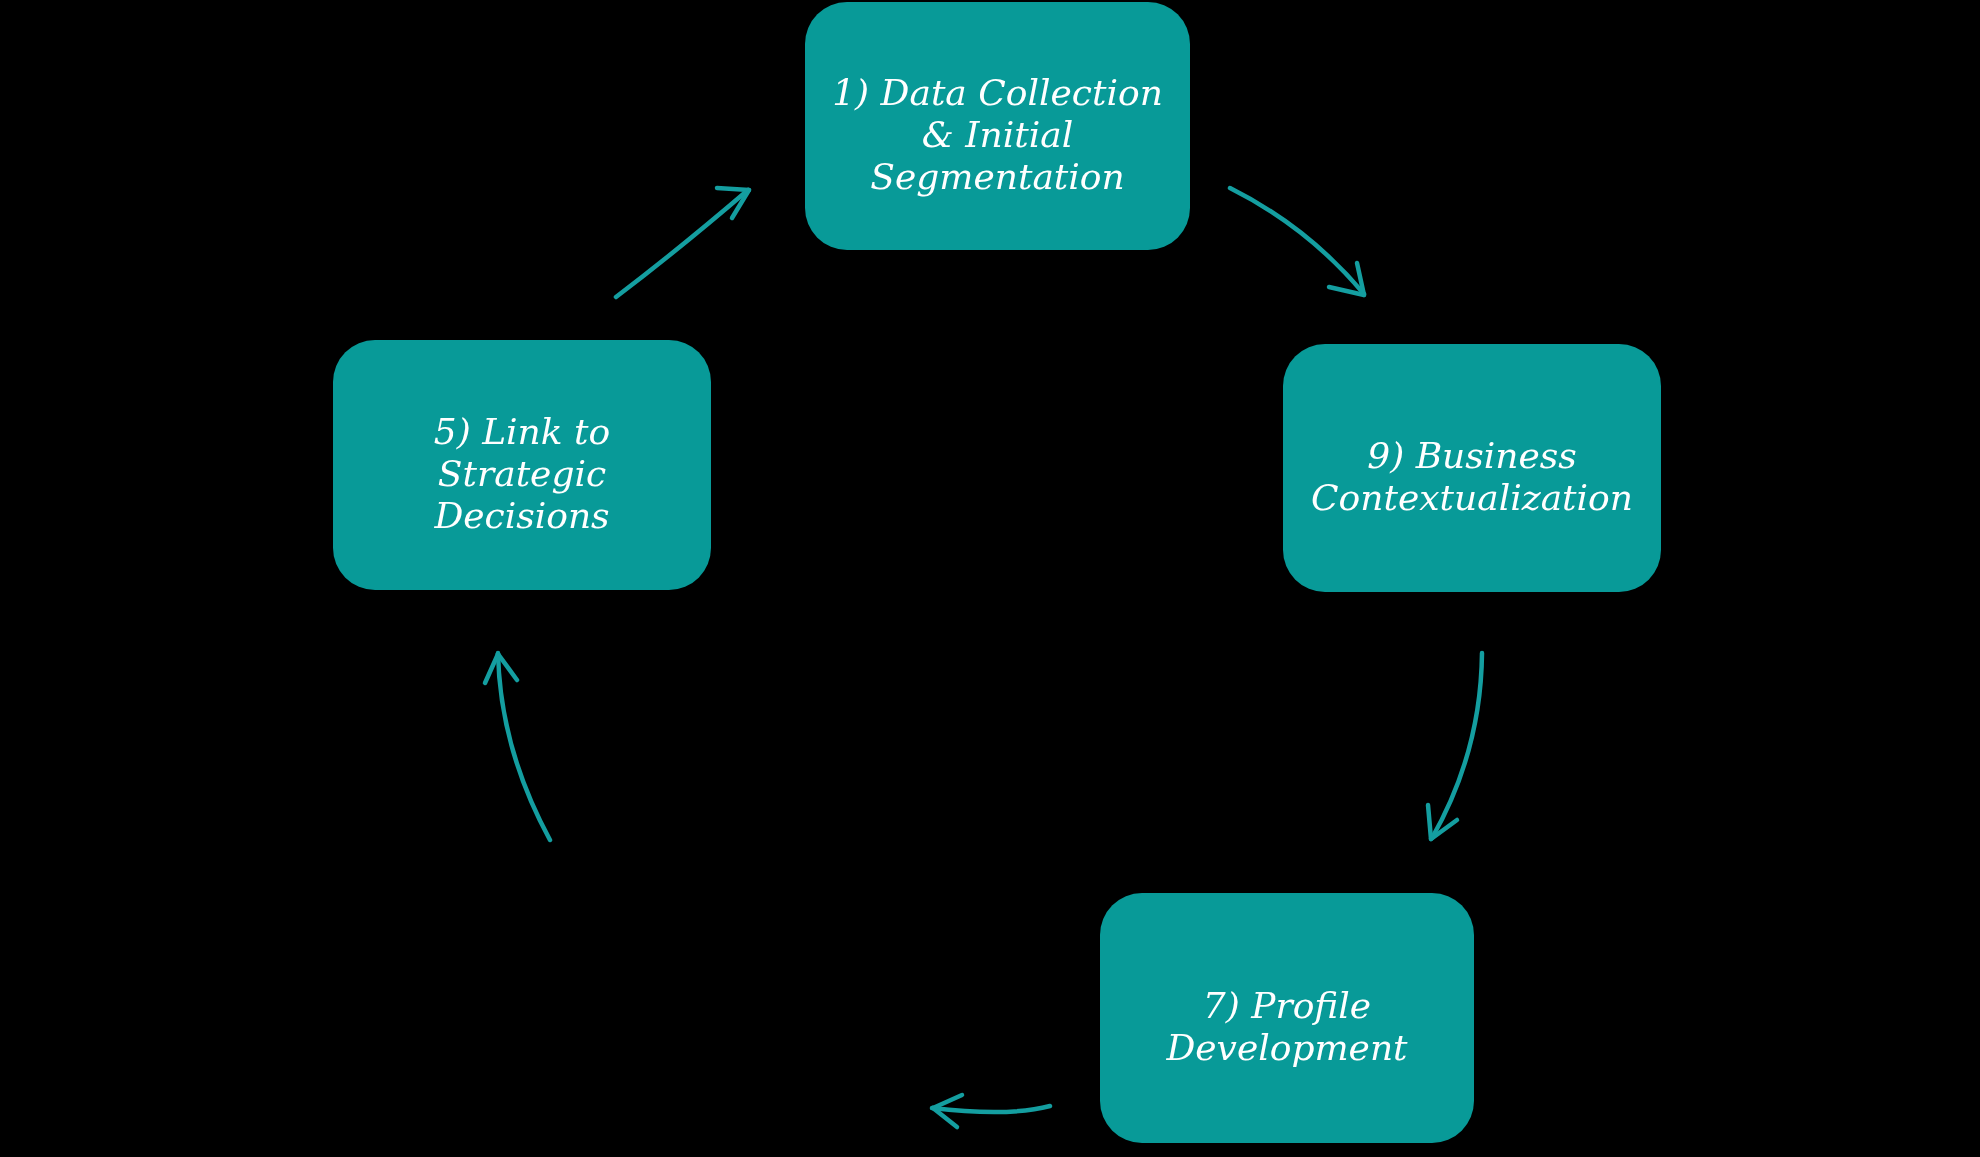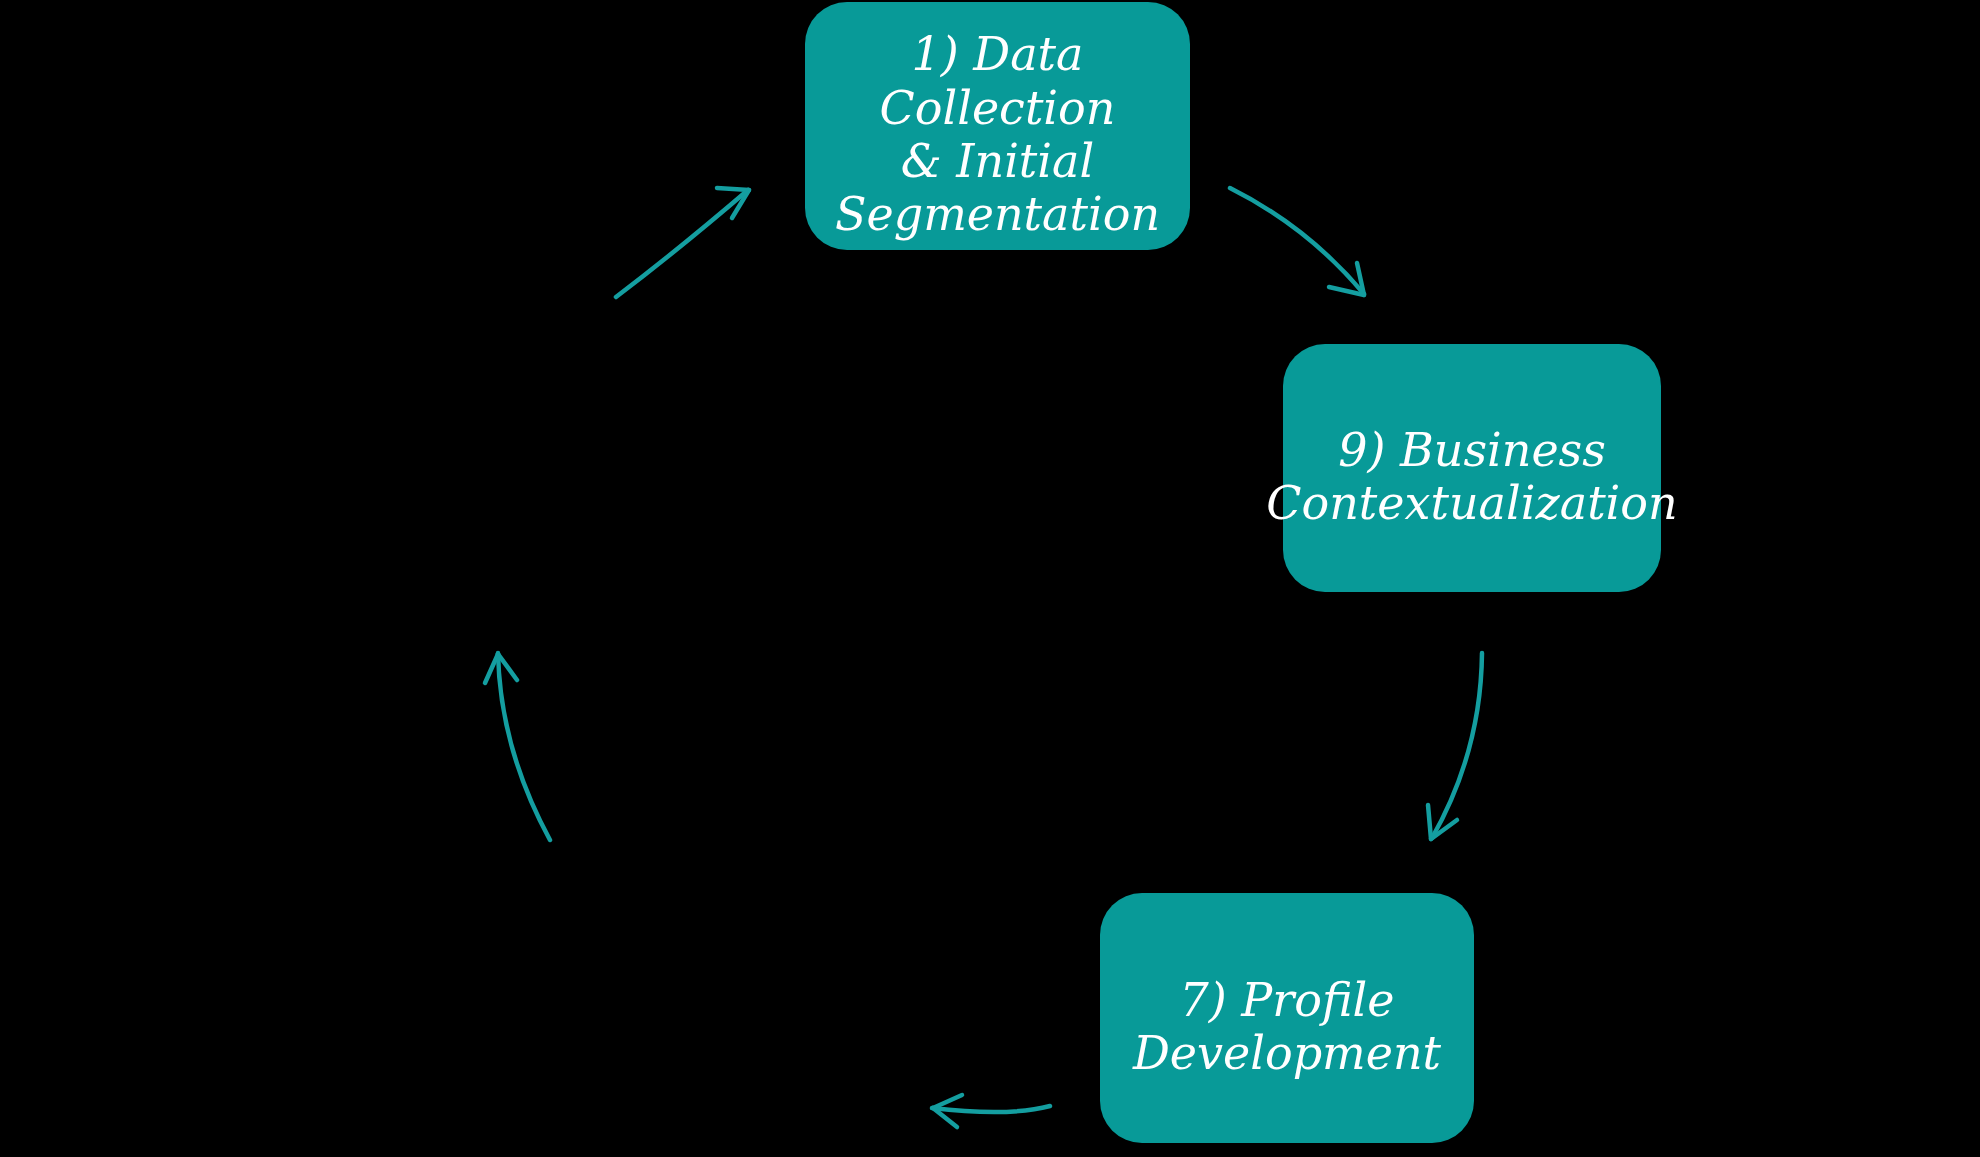--- a/index.html
+++ b/index.html
@@ -22,21 +22,21 @@
     display: flex;
     align-items: center;
     justify-content: center;
     text-align: center;
     box-sizing: border-box;
     padding: 10px 14px;
   }
   .node-label {
     color: var(--text-color, #ffffff);
     font-style: italic;
-    font-size: 46px;
+    font-size: 36px;
     line-height: 1.16;
     white-space: pre-line;
     margin-top: 18px;
   }
   
   .node-1 { left: 805px;  top: 2px;   width: 385px; height: 248px; }
   .node-2 { left: 1283px; top: 344px; width: 378px; height: 248px; }
   .node-3 { left: 1100px; top: 893px; width: 374px; height: 250px; }
   .node-4 { left: 513px;  top: 892px; width: 378px; height: 250px; }
   .node-5 { left: 333px;  top: 340px; width: 378px; height: 250px; }
@@ -99,14 +99,19 @@
     <div class="node-label">9) Business
 Contextualization</div>
   </div>
 
   <div class="node node-3">
     <div class="node-label">7) Profile
 Development</div>
   </div>
 
 
+  <div class="node node-5">
+    <div class="node-label">5) Link to
+Strategic
+Decisions</div>
+  </div>
 
 </div>
 
 </body></html>

